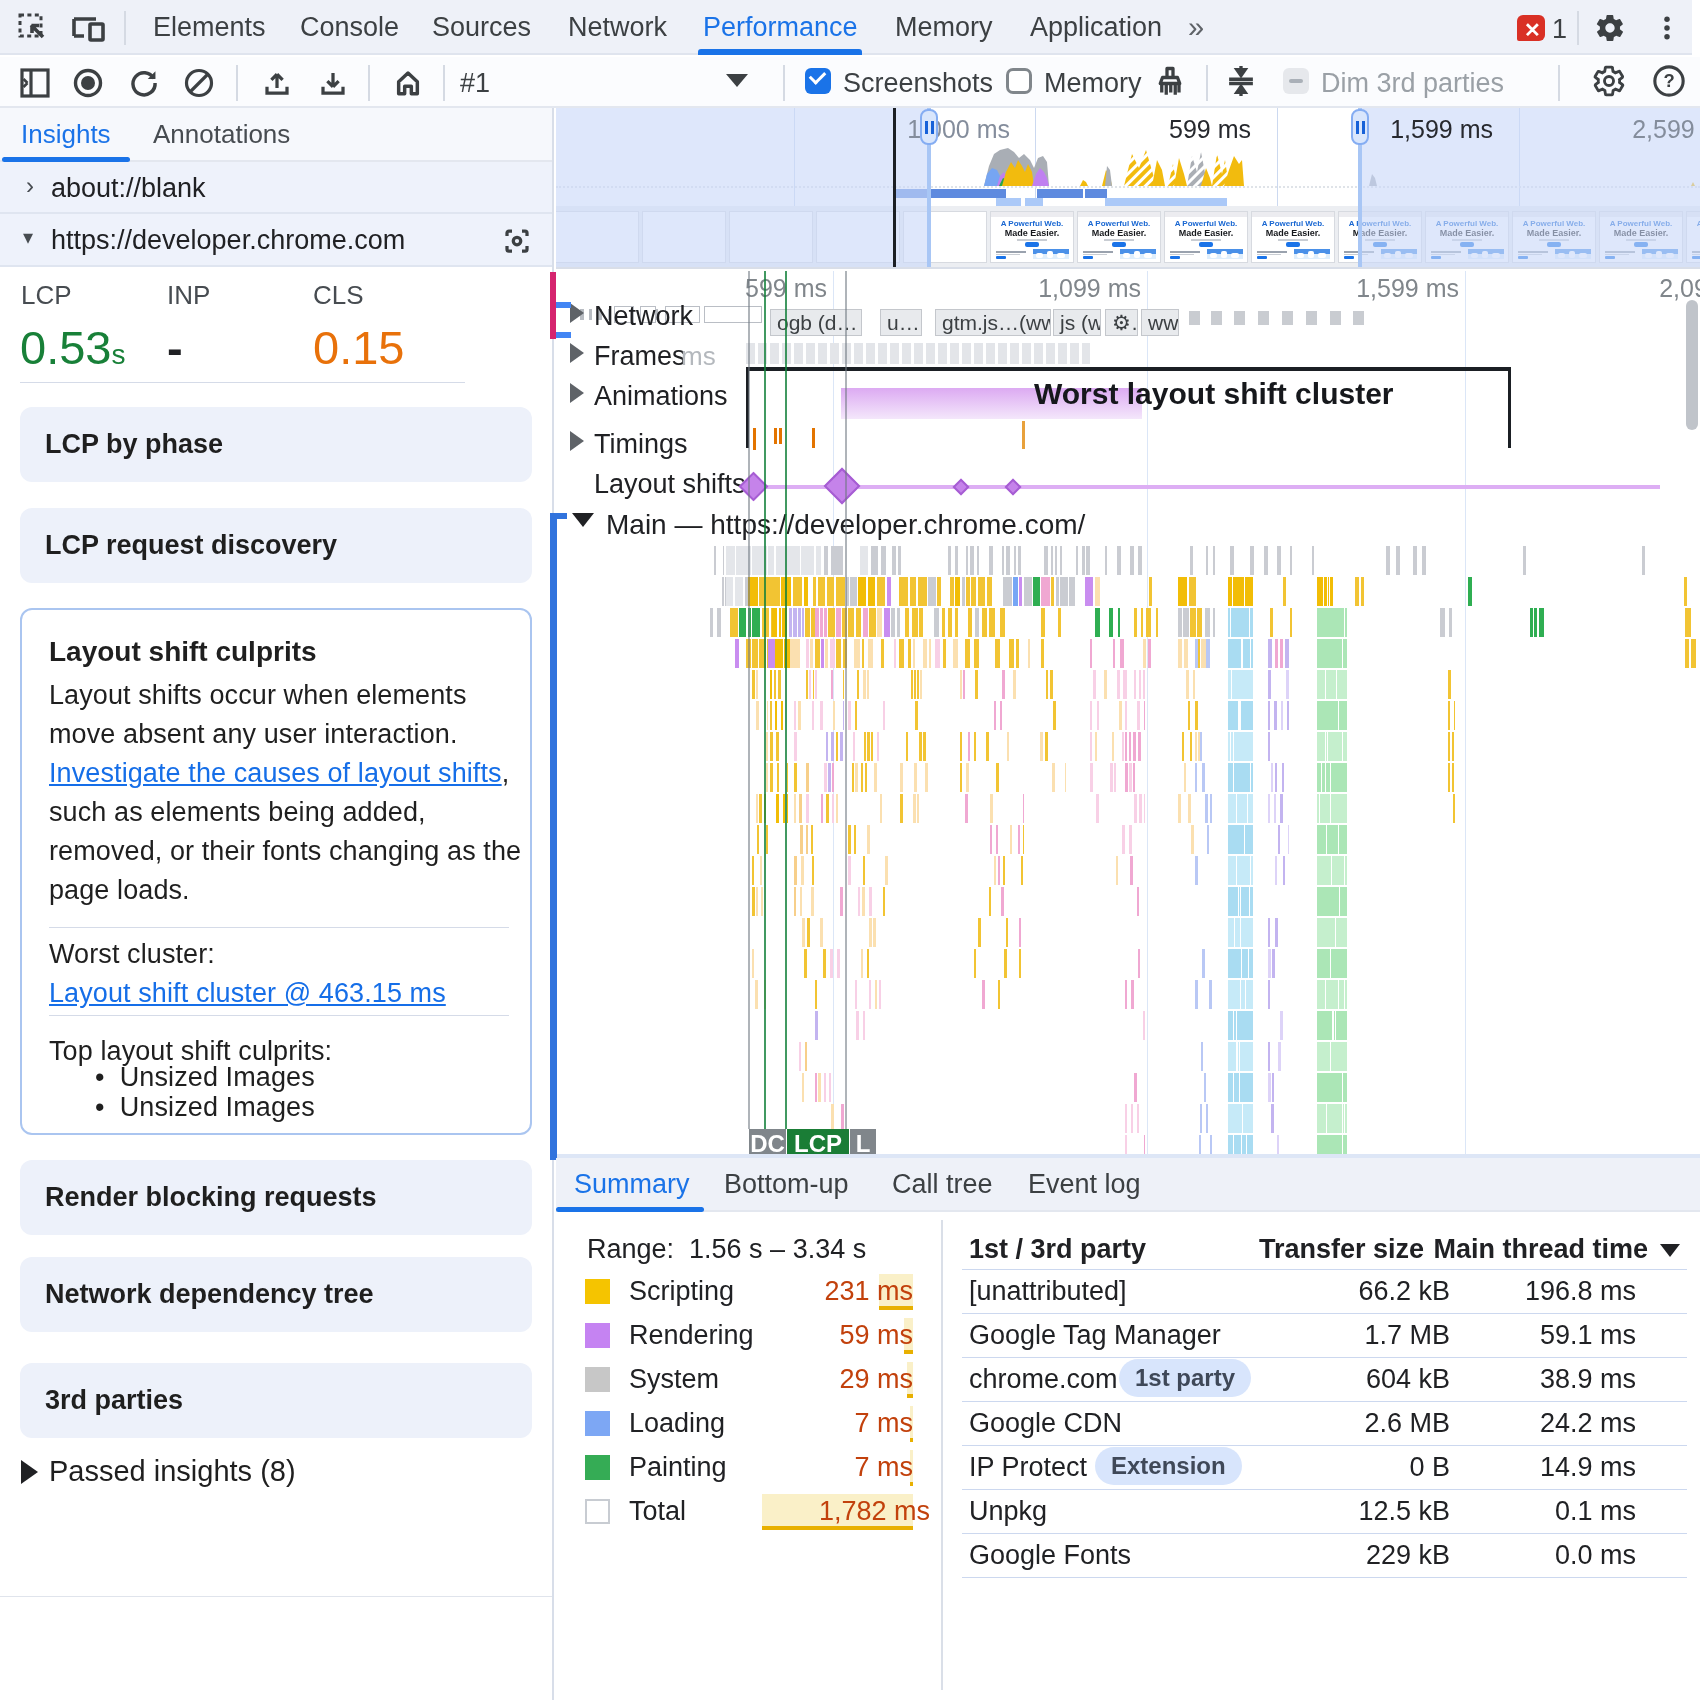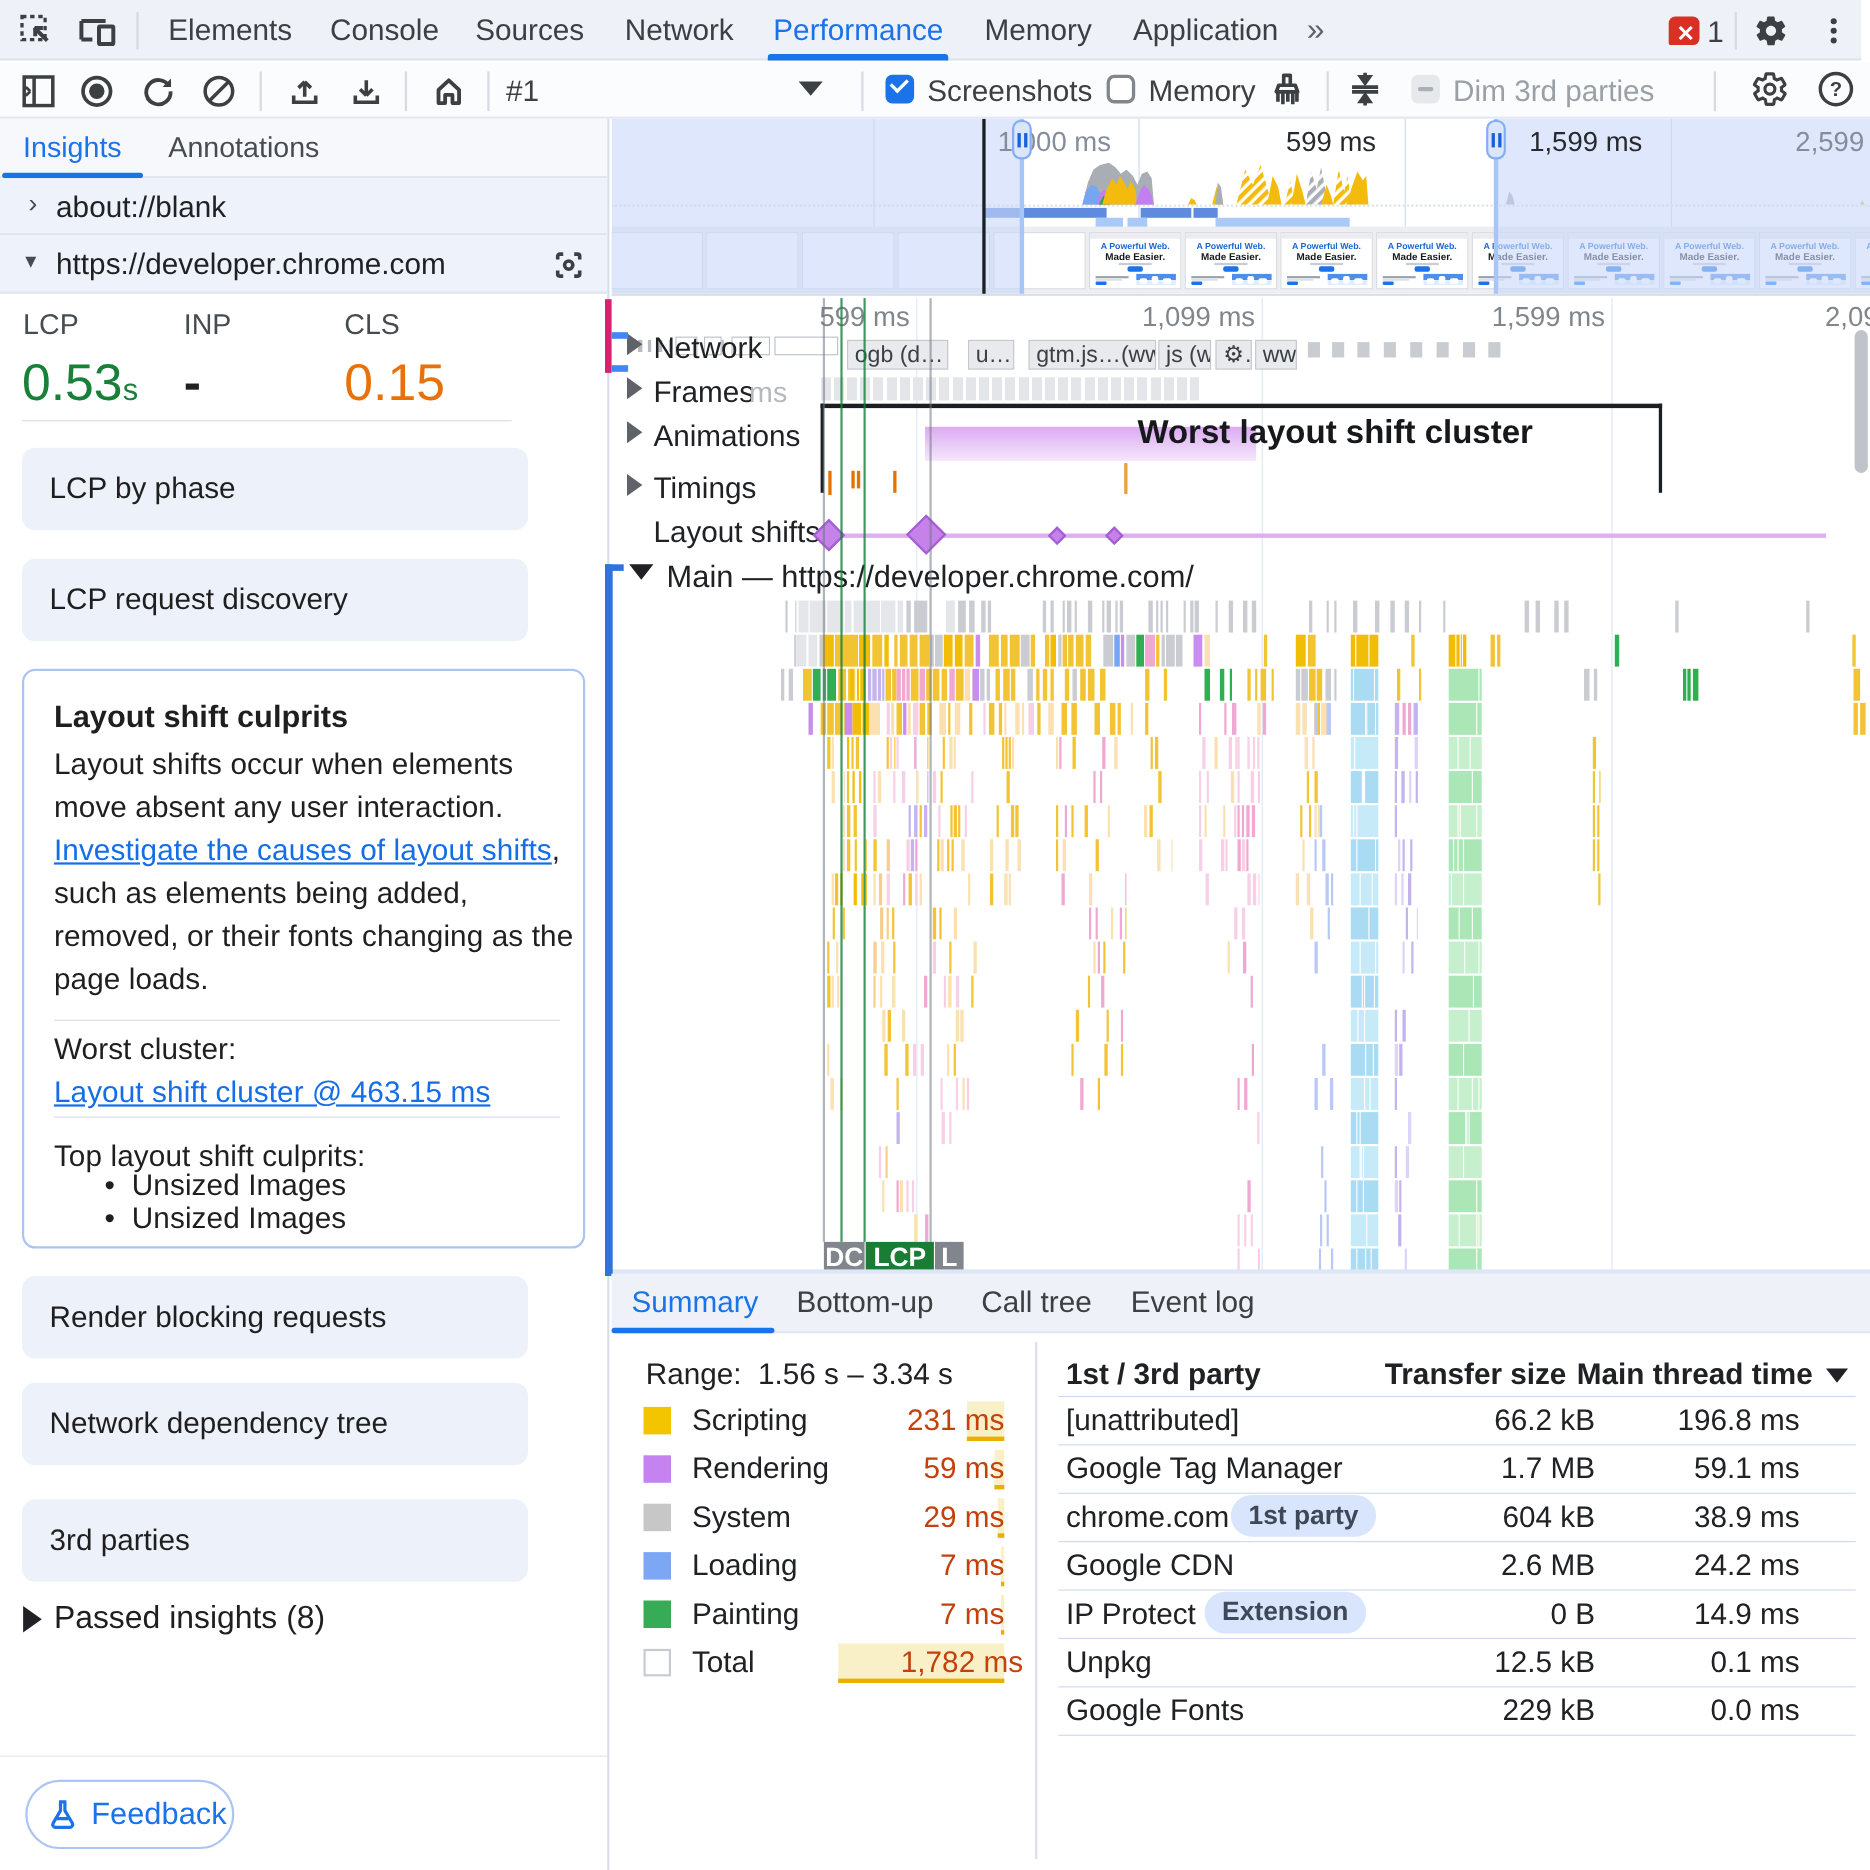--- a/index.html
+++ b/index.html
@@ -25,21 +25,21 @@
 .lbl { position:absolute; font-size:27px; color:#3c4043; }
 .lbl.gray { color:#9aa0a6; }
 
 
 #sidebar { left:0; top:108px; width:554px; height:1592px; background:#fff; border-right:2px solid #d8dee9; }
 #sbtabs { position:absolute; left:0; top:0; width:552px; height:54px; background:#f6f8fc; border-bottom:2px solid #e3e7ef;}
 .sbtab { position:absolute; top:0; height:52px; line-height:52px; font-size:26px; color:#474c51; }
 .sbtab.sel { color:#1a73e8; }
 #instab-under { position:absolute; left:2px; top:49px; width:128px; height:5px; background:#1a73e8; border-radius:3px;}
 .urlrow { position:absolute; left:0; width:552px; background:#eef2fb; border-bottom:2px solid #dfe5f0; font-size:27px; color:#202124; }
-.card { position:absolute; left:20px; width:460px; background:#edf1fa; border-radius:12px; font-size:27px; font-weight:normal; color:#1f1f1f; }
+.card { position:absolute; left:20px; width:512px; background:#edf1fa; border-radius:12px; font-size:27px; font-weight:bold; color:#1f1f1f; }
 .card .t { position:absolute; left:25px; }
 #culprits { position:absolute; left:20px; top:500px; width:512px; height:527px; background:#fff;
   border:2px solid #aac5f0; border-radius:12px; }
 .body-t { position:absolute; font-size:27px; color:#1f1f1f; line-height:39px; font-weight:normal; letter-spacing:0.1px;}
 a.lnk { color:#156ee8; text-decoration:underline; }
 .hr { position:absolute; height:1px; background:#d5dbe8; }
 
 
 .rlab { position:absolute; font-size:25px; color:#5f6368; z-index:4; }
 .handle { position:absolute; z-index:6; width:18px; height:36px; background:#d9e6fc; border:2px solid #85adf2; border-radius:8px; }
@@ -209,27 +209,20 @@
       </div>
     <div class="card" style="top:1149px;height:75px">
         <div class="t" style="top:22px">Network dependency tree</div>
       </div>
     <div class="card" style="top:1255px;height:75px">
         <div class="t" style="top:22px">3rd parties</div>
       </div>
     <div class="abs" style="left:21px;top:1352px;width:0;height:0;border-top:12px solid transparent;border-bottom:12px solid transparent;border-left:17px solid #202124"></div>
     <div class="abs" style="left:49px;top:1347px;font-size:29px;color:#1f1f1f">Passed insights (8)</div>
     <div class="hr" style="left:0px;top:1488px;width:552px;background:#e0e4ec"></div>
-    <div class="abs" style="left:23px;top:1510px;width:190px;height:63px;border:2px solid #a9c4f5;border-radius:32px">
-      <svg style="position:absolute;left:16px;top:14px" width="32" height="32" viewBox="0 0 24 24">
-        <path d="M9.5 3 H14.5 M10.5 3 V9 L5.5 17.5 A2 2 0 0 0 7.3 20.5 H16.7 A2 2 0 0 0 18.5 17.5 L13.5 9 V3" fill="none" stroke="#1a73e8" stroke-width="2.2"></path>
-        <path d="M8 14.5 H16" stroke="#1a73e8" stroke-width="2.2"></path>
-      </svg>
-      <span style="position:absolute;left:58px;top:13px;font-size:28px;color:#1a73e8">Feedback</span>
-    </div>
   </div>
 
   <div id="overview" class="abs" style="left:556px; top:108px; width:1364px; height:161px; background:#fff; overflow:hidden; border-bottom:2px solid #d9dee8;">
     <div class="abs" style="left:238px;top:0;width:1px;height:161px;background:#ccd9f0"></div>
     <div class="abs" style="left:479px;top:0;width:1px;height:161px;background:#ccd9f0"></div>
     <div class="abs" style="left:721px;top:0;width:1px;height:161px;background:#ccd9f0"></div>
     <div class="abs" style="left:963px;top:0;width:1px;height:161px;background:#ccd9f0"></div>
     <div class="rlab" style="right:910px;top:7px;color:#848d9c">1,000 ms</div>
     <div class="rlab" style="right:669px;top:7px;color:#27292e">599 ms</div>
     <div class="rlab" style="right:427px;top:7px;color:#27292e">1,599 ms</div>

